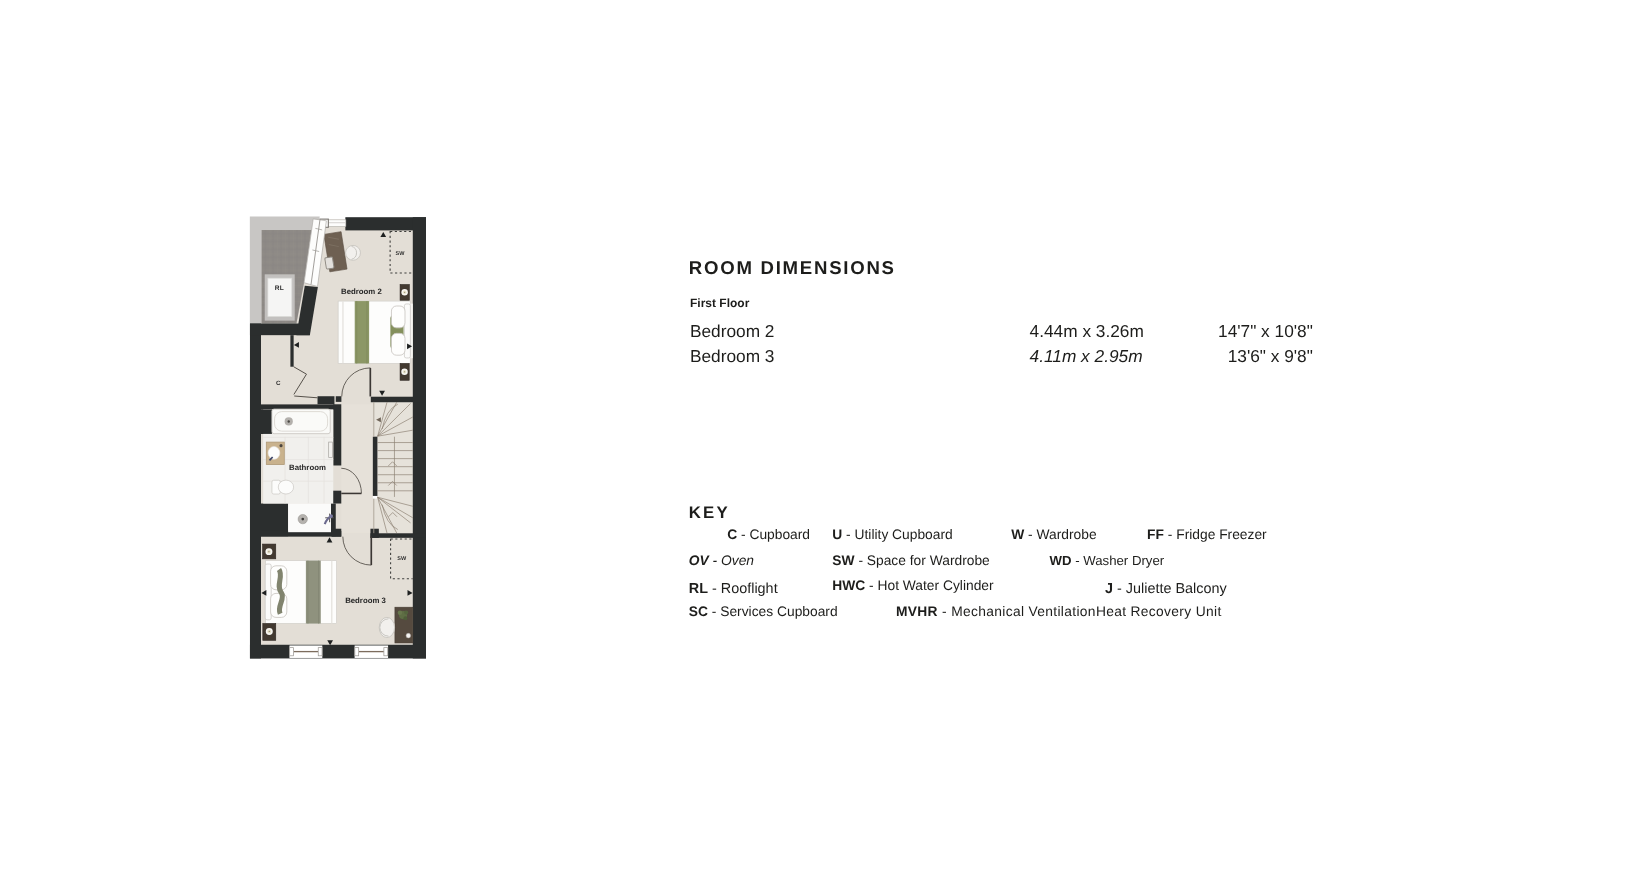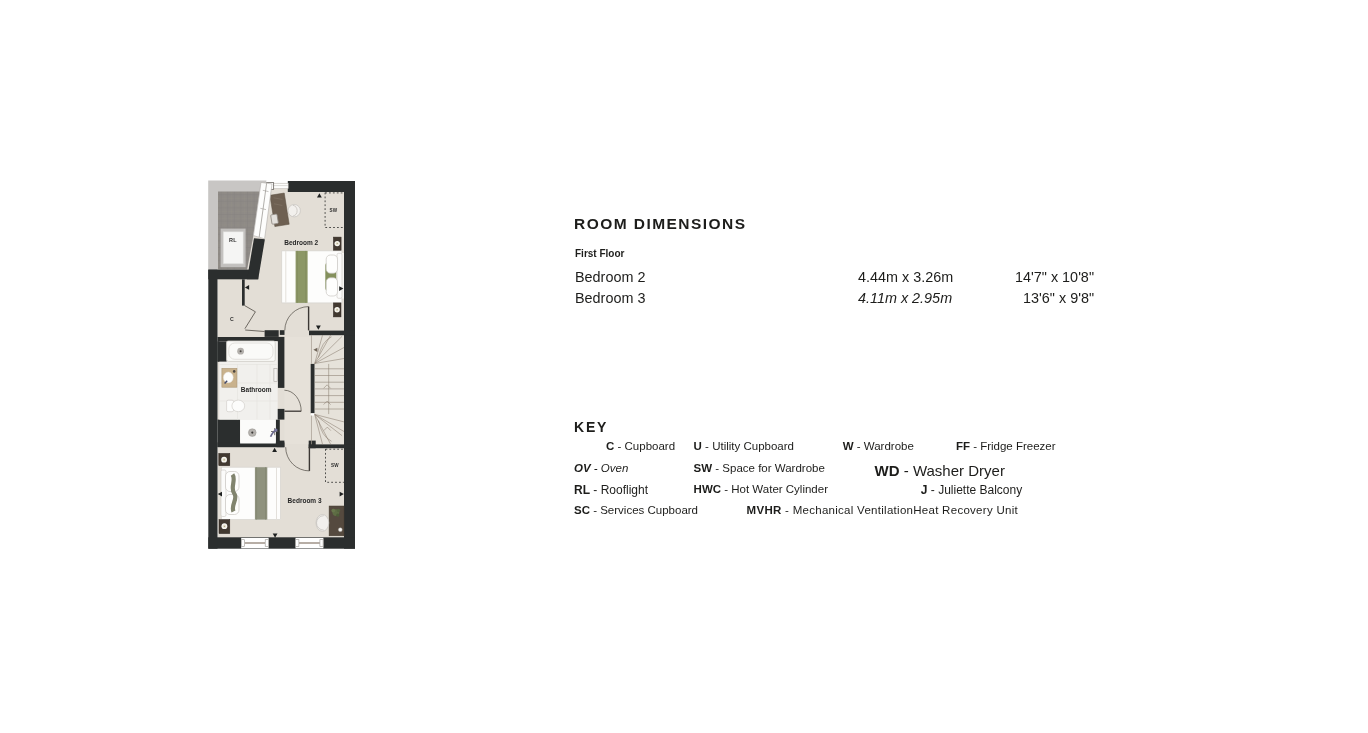--- a/index.html
+++ b/index.html
@@ -301,21 +301,21 @@
 <div class="t" style="left:693.6px;top:440.4px;font-size:11.5px;"><b>U</b> - Utility Cupboard</div>
 
 <div class="t" style="left:842.7px;top:440.4px;font-size:11.5px;"><b>W</b> - Wardrobe</div>
 
 <div class="t" style="left:955.9px;top:440.4px;font-size:11.5px;"><b>FF</b> - Fridge Freezer</div>
 
 <div class="t" style="left:574px;top:461.8px;font-size:11.5px;font-style:italic;"><b>OV</b> - Oven</div>
 
 <div class="t" style="left:693.6px;top:461.8px;font-size:11.5px;"><b>SW</b> - Space for Wardrobe</div>
 
-<div class="t" style="left:874.6px;top:461.8px;font-size:15px;"><b>WD</b> - Washer Dryer</div>
+<div class="t" style="left:874.6px;top:461.8px;font-size:11px;"><b>WD</b> - Washer Dryer</div>
 
 <div class="t" style="left:574px;top:482.8px;font-size:12px;"><b>RL</b> - Rooflight</div>
 
 <div class="t" style="left:693.6px;top:482.8px;font-size:11.5px;"><b>HWC</b> - Hot Water Cylinder</div>
 
 <div class="t" style="left:880.8px;top:482.8px;font-size:12px;margin-left:40px;"><b>J</b> - Juliette Balcony</div>
 
 <div class="t" style="left:574px;top:504px;font-size:11.5px;text-align:center;"><b>SC</b> - Services Cupboard</div>
 
 <div class="t" style="left:746.6px;top:504px;font-size:11.5px;letter-spacing:0.28px;"><b>MVHR</b> - Mechanical VentilationHeat Recovery Unit</div>

